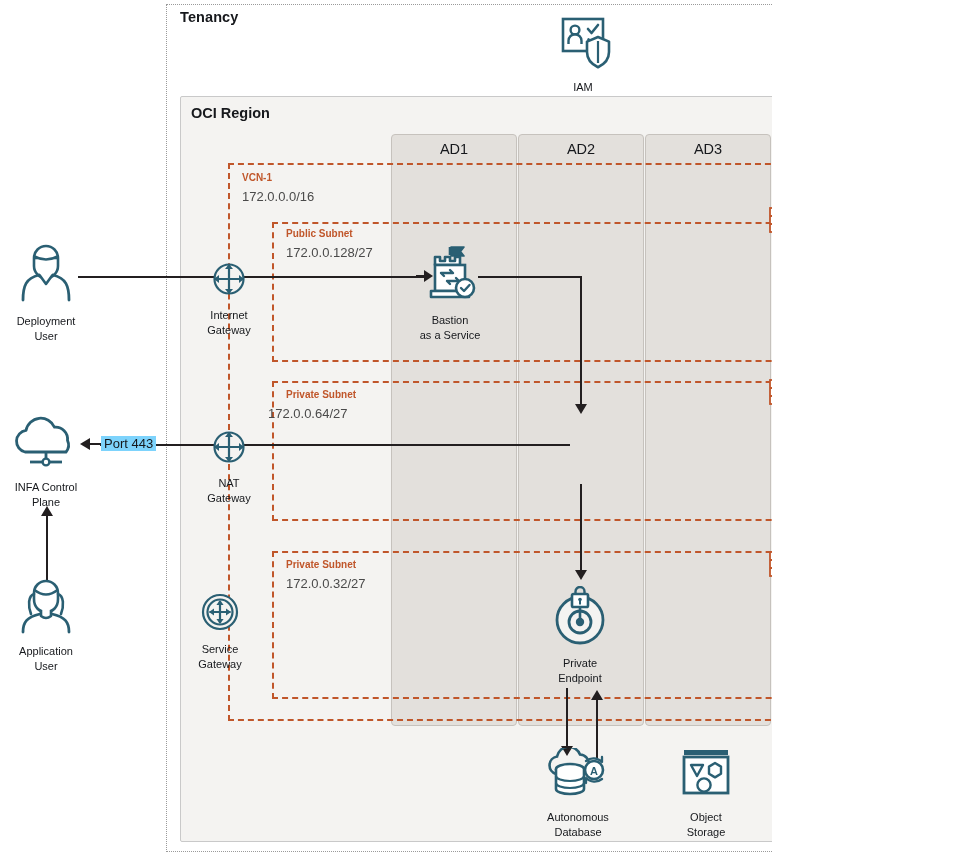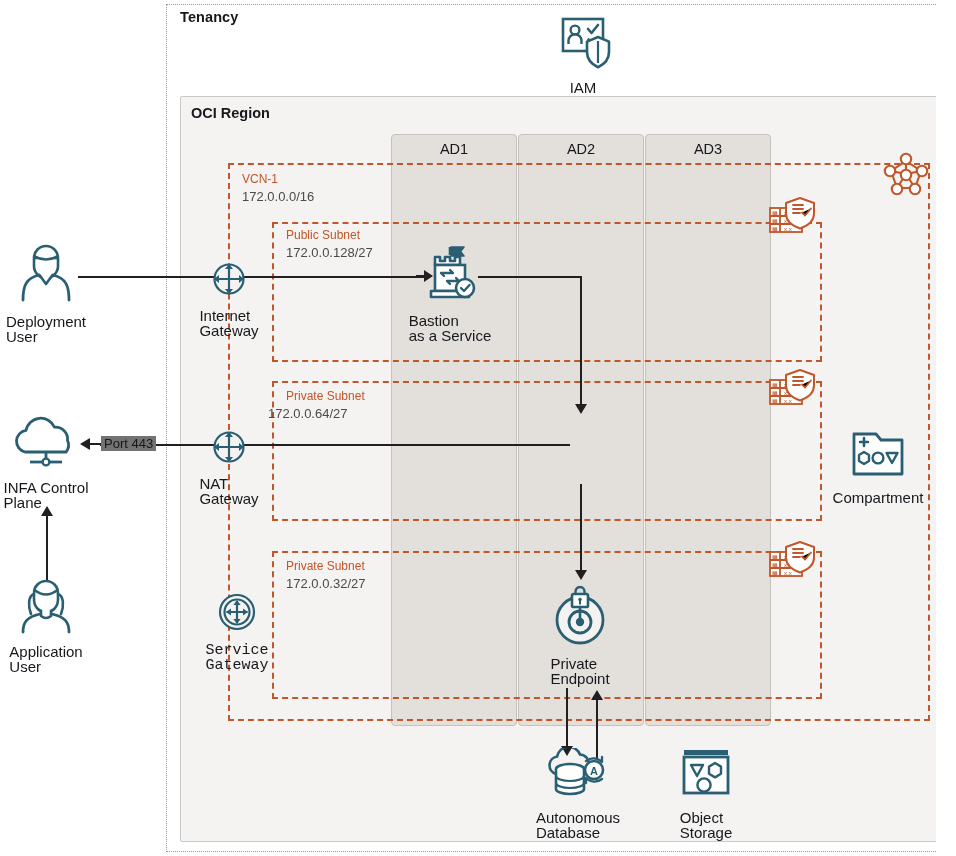--- a/index.html
+++ b/index.html
@@ -1,17 +1,17 @@
 <!DOCTYPE html>
 <html><head>
 <meta charset="utf-8">
 <style>
   html,body{margin:0;padding:0;background:#ffffff;}
   body{font-family:"Liberation Sans","DejaVu Sans",sans-serif;color:#1a1a1a;}
-  #stage{position:relative;width:936px;height:856px;background:#ffffff;overflow:hidden;}
+  #stage{position:relative;width:772px;height:856px;background:#ffffff;overflow:hidden;}
 
   
   .tenancy-box{
     position:absolute;left:166px;top:4px;width:786px;height:848px;
     border:1px dotted #9a9a9a;background:#ffffff;box-sizing:border-box;
   }
   .tenancy-label{
     position:absolute;left:180px;top:9px;font-size:14.5px;font-weight:bold;color:#16181c;
     letter-spacing:.1px;
   }
@@ -44,39 +44,39 @@
     position:absolute;left:228px;top:163px;width:702px;height:558px;
     border:2px dashed #c0562a;box-sizing:border-box;background:transparent;
   }
   .subnet-box{
     position:absolute;border:2px dashed #c0562a;box-sizing:border-box;background:transparent;
   }
   .subnet-public{left:272px;top:222px;width:550px;height:140px;}
   .subnet-priv1{left:272px;top:381px;width:550px;height:140px;}
   .subnet-priv2{left:272px;top:551px;width:550px;height:148px;}
 
-  .net-title{position:absolute;font-size:12px;font-weight:normal;color:#c0562a;white-space:nowrap;}
+  .net-title{position:absolute;font-size:10px;font-weight:bold;color:#c0562a;white-space:nowrap;}
   .net-cidr{position:absolute;font-size:13px;color:#4a4a4a;white-space:nowrap;}
 
   
   .node{position:absolute;display:flex;flex-direction:column;align-items:center;width:140px;}
   .node .glyph{display:block;}
   .node .caption{
-    margin-top:4px;font-size:15px;line-height:15px;color:#16181c;white-space:pre-line;
+    margin-top:4px;text-align:center;font-size:11px;line-height:15px;color:#16181c;white-space:pre-line;
   }
 
   
   .line{position:absolute;background:#231f20;}
   .hline{height:2px;}
   .vline{width:2px;}
 
   svg.arrow{position:absolute;overflow:visible;}
 
   .port-label{
-    position:absolute;font-size:13px;color:#16181c;background:#737373;padding:0 3px;white-space:nowrap;
+    position:absolute;font-size:13px;color:#16181c;background:#7dd3fc;padding:0 3px;white-space:nowrap;
   }
 </style>
 </head>
 <body>
 
 <div id="stage">
 
   <div class="tenancy-box"></div>
   <div class="tenancy-label">Tenancy</div>
 
@@ -237,21 +237,21 @@
       <svg width="42" height="42" viewBox="0 0 42 42">
         <circle cx="21" cy="21" r="14.5" fill="#f4f3f1" stroke="#2a5f73" stroke-width="2.2"></circle>
         <path d="M21 6 v30 M6 21 h30" stroke="#2a5f73" stroke-width="2.2"></path>
         <path d="M21 6 l-4 5 h8 Z M21 36 l-4 -5 h8 Z M6 21 l5 -4 v8 Z M36 21 l-5 -4 v8 Z" fill="#2a5f73"></path>
       </svg>
     </span>
     <span class="caption">NAT
 Gateway</span>
   </div>
 
-  <div class="node" style="left:167px;top:590px;font-family:Liberation Mono, monospace;">
+  <div class="node" style="left:150px;top:590px;">
     <span class="glyph">
       <svg width="44" height="44" viewBox="0 0 44 44">
         <circle cx="22" cy="22" r="17" fill="#f4f3f1" stroke="#2a5f73" stroke-width="2.2"></circle>
         <circle cx="22" cy="22" r="12.5" fill="none" stroke="#2a5f73" stroke-width="2.2"></circle>
         <path d="M22 11 v22 M11.5 22 h21" stroke="#2a5f73" stroke-width="2.2"></path>
         <path d="M22 10 l-3.6 5 h7.2 Z M22 34 l-3.6 -5 h7.2 Z M11 22 l5 -3.6 v7.2 Z M33 22 l-5 -3.6 v7.2 Z" fill="#2a5f73"></path>
       </svg>
     </span>
     <span class="caption">Service
 Gateway</span>

